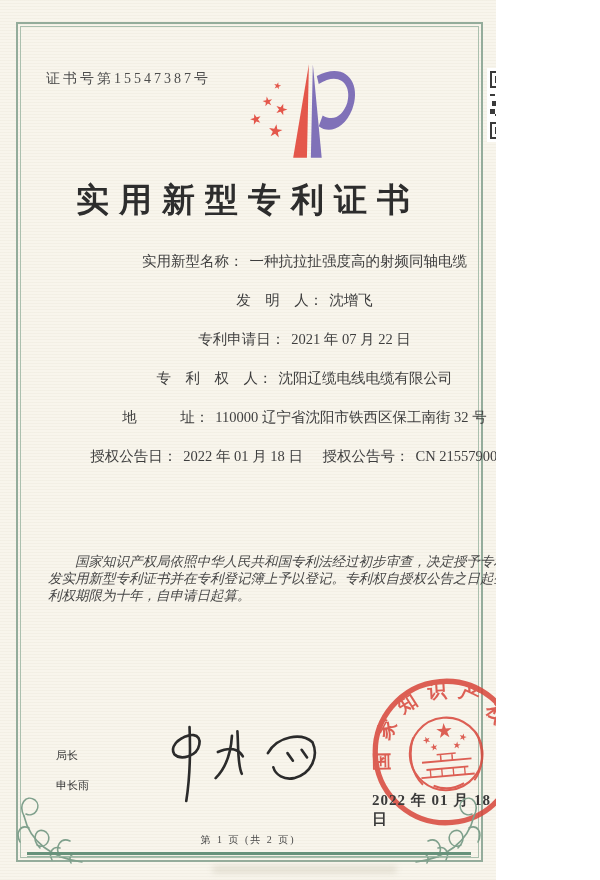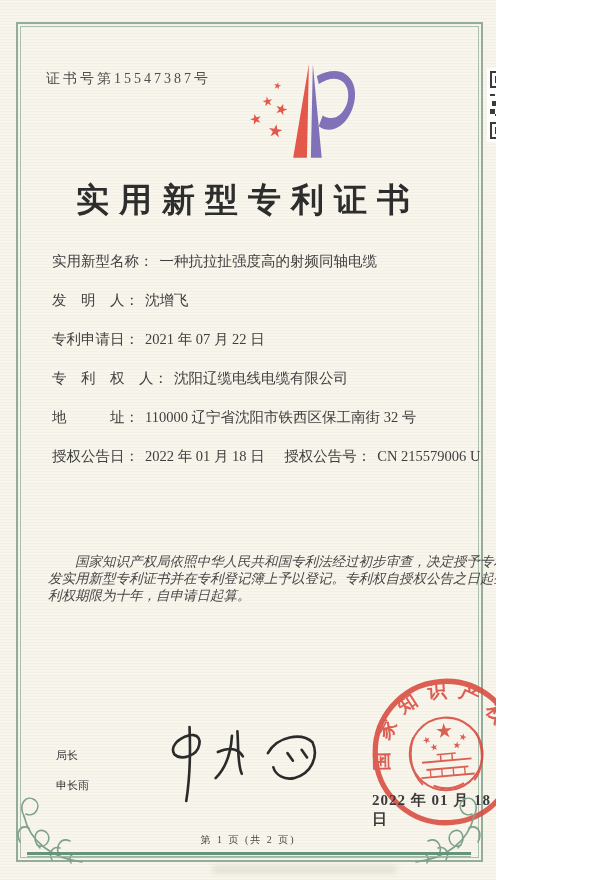--- a/index.html
+++ b/index.html
@@ -7,21 +7,21 @@
   .page{position:relative;width:496px;height:880px;overflow:hidden;
         background:#f8f5ec;
         background-image:repeating-linear-gradient(0deg, rgba(175,165,135,.07) 0px, rgba(175,165,135,.07) 1px, transparent 1px, transparent 3px);}
   .frame-outer{position:absolute;left:16px;top:22px;right:13px;bottom:18px;border:2px solid #94ac9b;pointer-events:none;}
   .frame-inner{position:absolute;inset:2px;border:1px solid #aabfae;}
   .cert-no{position:absolute;left:46px;top:70px;font-size:14px;letter-spacing:3px;color:#4d4d4d;}
   .logo{position:absolute;left:244px;top:58px;}
   .qr{position:absolute;left:487px;top:68px;width:74px;height:74px;}
   .title{position:absolute;left:0;top:178px;width:100%;text-align:center;
          font-size:33px;font-weight:600;letter-spacing:10px;color:#2d2d2d;}
-  .fields{position:absolute;left:52px;top:251px;width:505px;font-size:14.5px;color:#3e3e3e;}
+  .fields{position:absolute;left:52px;top:251px;width:505px;font-size:14.5px;color:#3e3e3e;text-align:center;}
   .row{margin-bottom:19px;line-height:20px;white-space:nowrap;}
   .flabel{color:#3e3e3e;}
   .fvalue{color:#3e3e3e;margin-left:6px;}
   .grant2{margin-left:16px;}
   .paras{position:absolute;left:48px;top:553px;width:508px;font-size:13.5px;line-height:17px;
          color:#474747;font-style:italic;}
   .paras p{margin:0;text-indent:2em;}
   .signer{position:absolute;left:56px;top:740px;font-size:11px;line-height:30px;color:#333;}
   .signature{position:absolute;left:146px;top:720px;}
   .seal{position:absolute;left:360px;top:666px;}

